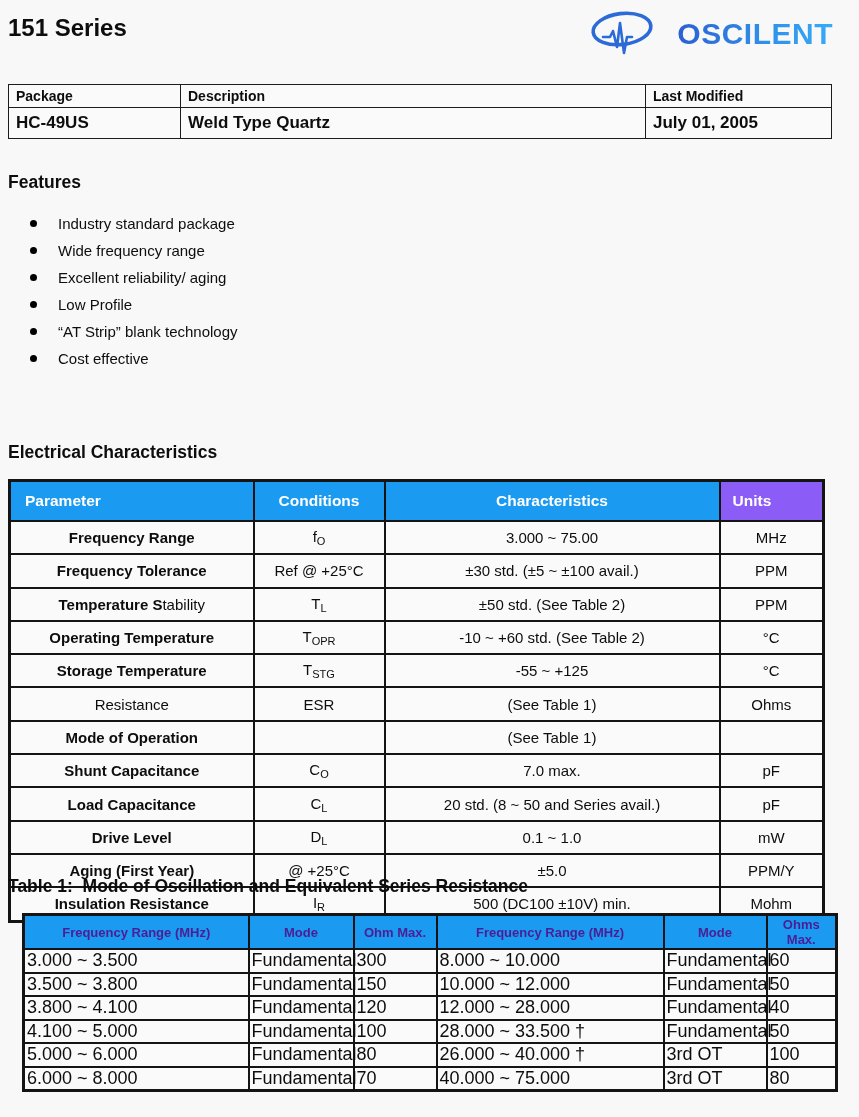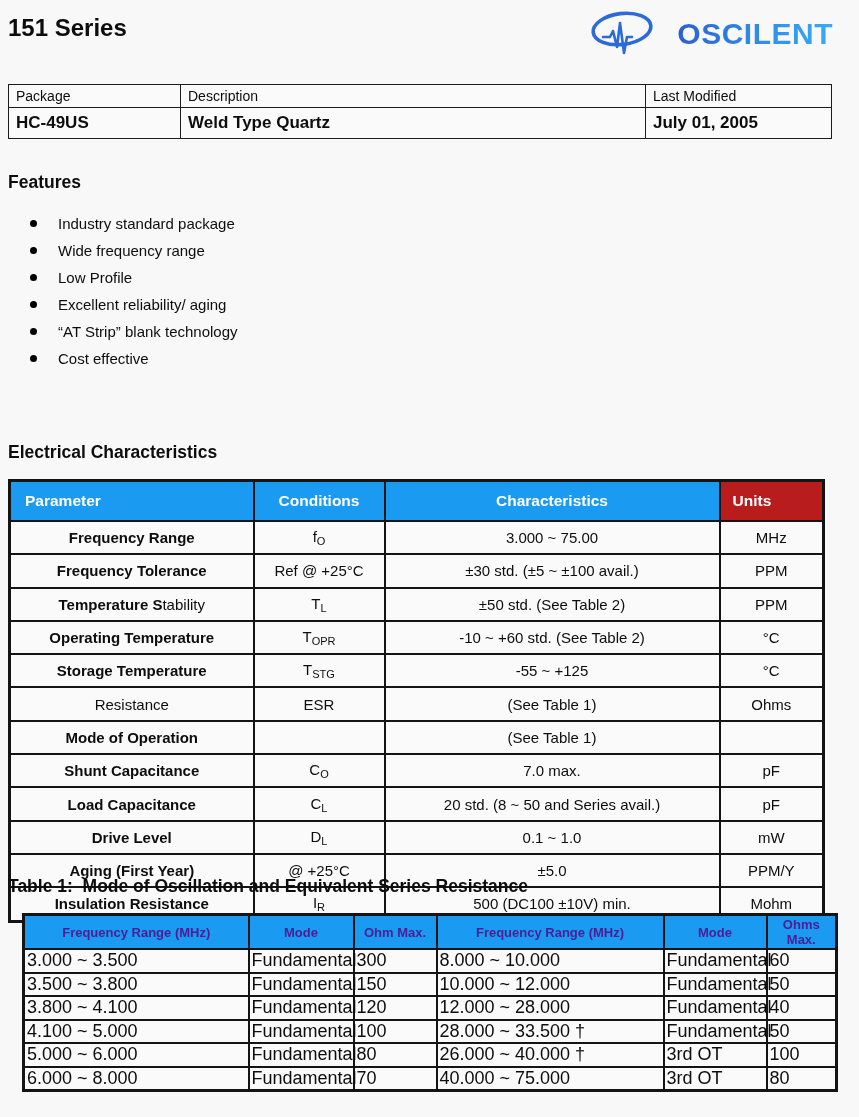--- a/index.html
+++ b/index.html
@@ -12,21 +12,21 @@
   .logo-icon{color:#2b6ad7;display:inline-block;line-height:0;}
   .logo-text{font-size:30px;font-weight:bold;letter-spacing:.5px;color:#2e86e8;}
   @supports (-webkit-background-clip: text){
     .logo-text{background:linear-gradient(90deg,#2b5fd3 0%,#2f8fe9 55%,#36abf8 100%);
                -webkit-background-clip:text;background-clip:text;color:transparent;}
   }
 
   
   .info-table{position:absolute;top:84px;left:8px;width:823px;border-collapse:collapse;table-layout:fixed;}
   .info-table th,.info-table td{border:1.5px solid #1c1c1c;background:#fafafa;}
-  .info-table th{font-weight:normal;font-size:14px;text-align:left;padding:1px 7px;height:20px;}
+  .info-table th{font-weight:bold;font-size:14px;text-align:left;padding:1px 7px;height:20px;}
   .info-table td{font-weight:bold;font-size:17px;text-align:left;padding:2px 7px;height:26px;}
 
   
   .sec-h{position:absolute;left:8px;font-size:17.5px;font-weight:bold;}
   .h-features{top:172px;}
   .h-elec{top:442px;}
   .h-table1{top:876px;white-space:pre-wrap;}
 
   
   .features-list{position:absolute;top:210px;left:8px;margin:0;padding:0;}
@@ -91,40 +91,40 @@
           <td>Weld Type Quartz</td>
           <td>July 01, 2005</td>
         </tr>
       </tbody>
   </table>
 
   <div class="sec-h h-features">Features</div>
   <ul class="features-list">
       <li><span class="bullet"></span><span>Industry standard package</span></li>
       <li><span class="bullet"></span><span>Wide frequency range</span></li>
+      <li><span class="bullet"></span><span>Excellent reliability/ aging</span></li>
       <li><span class="bullet"></span><span>Low Profile</span></li>
-      <li><span class="bullet"></span><span>Excellent reliability/ aging</span></li>
       <li><span class="bullet"></span><span>“AT Strip” blank technology</span></li>
       <li><span class="bullet"></span><span>Cost effective</span></li>
     </ul>
 
   <div class="sec-h h-elec">Electrical Characteristics</div>
   <table class="elec-table">
     <colgroup>
         <col style="width:244px">
         <col style="width:131px">
         <col style="width:335px">
         <col style="width:104px">
       </colgroup>
     <thead>
         <tr>
           <th style="background: rgb(26, 154, 240);">Parameter</th>
           <th style="background: rgb(26, 154, 240);">Conditions</th>
           <th style="background: rgb(26, 154, 240);">Characteristics</th>
-          <th style="background: #b91c1c;">Units</th>
+          <th style="background: #8b5cf6;">Units</th>
         </tr>
       </thead>
     <tbody>
         <tr>
           <td><span class="pb">Frequency Range</span></td>
           <td><span>f</span><sub>O</sub></td>
           <td>3.000 ~ 75.00</td>
           <td>MHz</td>
         </tr>
         <tr>

